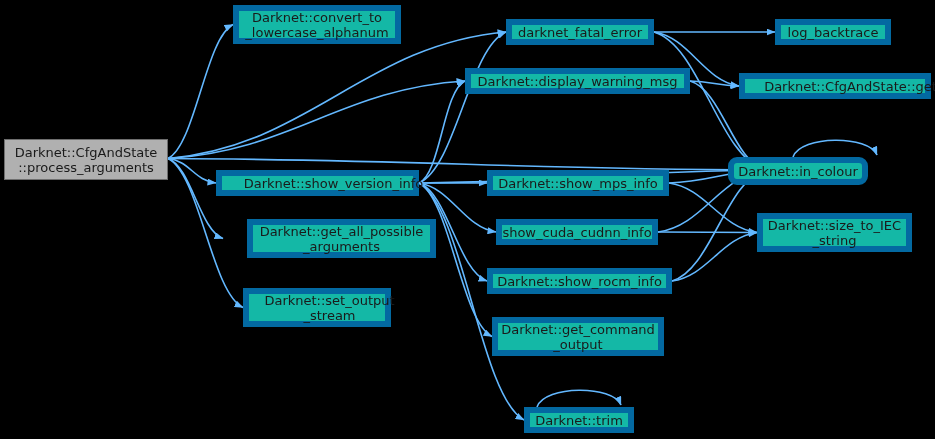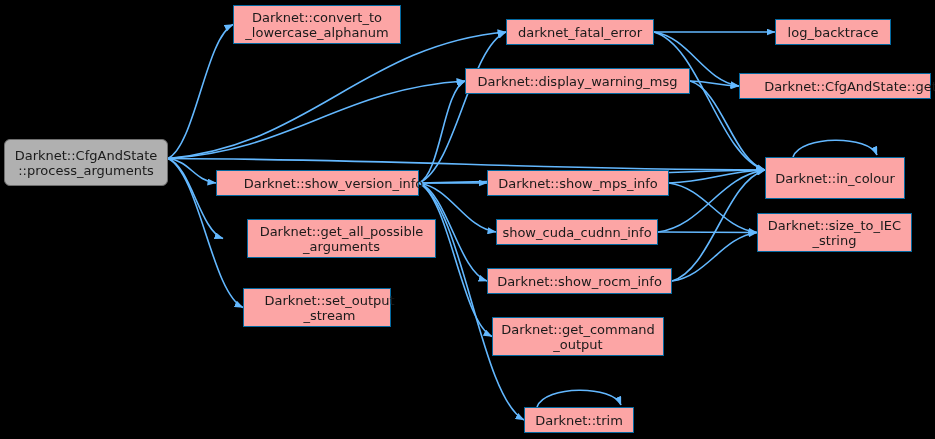--- a/index.html
+++ b/index.html
@@ -1,19 +1,19 @@
 <!DOCTYPE html>
 <html><head>
 <meta charset="utf-8">
 <style>
   html,body{margin:0;padding:0;background:#000;}
   #canvas{position:relative;width:935px;height:439px;background:#000;overflow:hidden;
           font-family:"DejaVu Sans","Liberation Sans",sans-serif;}
   #edges{position:absolute;left:0;top:0;width:935px;height:439px;}
-  .node{position:absolute;box-sizing:border-box;background:#fca5a5;border:1px solid #0369a1;
+  .node{position:absolute;box-sizing:border-box;background:#14b8a6;border:6px solid #0369a1;
         display:flex;align-items:center;justify-content:center;text-align:center;
         color:#1a1a1a;font-size:13px;line-height:15px;letter-spacing:0px;
         padding:0 4px;white-space:pre-line;z-index:5;}
   .node.current{background:#b0b0b0;border:1px solid #6e6e6e;}
 </style>
 </head>
 <body>
 
 <div id="canvas">
   <svg id="edges" viewBox="0 0 935 439">
@@ -47,29 +47,29 @@
         <path d="M669,183 C705.96,187.95 720.04,227.55 757,232.5" fill="none" stroke="#63b8ff" stroke-width="1.6" marker-end="url(#ah)"></path>
         <path d="M658,232 C702.94,225.8 720.06,176.2 765,170" fill="none" stroke="#63b8ff" stroke-width="1.6" marker-end="url(#ah)"></path>
         <path d="M658,232 C699.58,232.05 715.42,232.45 757,232.5" fill="none" stroke="#63b8ff" stroke-width="1.6" marker-end="url(#ah)"></path>
         <path d="M672,281 C711.06,269.9 725.94,181.1 765,170" fill="none" stroke="#63b8ff" stroke-width="1.6" marker-end="url(#ah)"></path>
         <path d="M672,281 C707.7,276.15 721.3,237.35 757,232.5" fill="none" stroke="#63b8ff" stroke-width="1.6" marker-end="url(#ah)"></path>
         <path d="M793,157 C801,135 869,135 877,155" fill="none" stroke="#63b8ff" stroke-width="1.6" marker-end="url(#ah)"></path>
         <path d="M537,407 C545,385 613,385 621,405" fill="none" stroke="#63b8ff" stroke-width="1.6" marker-end="url(#ah)"></path>
       </g>
   </svg>
   <div id="node-layer">
-      <div class="node current" style="left: 4px; top: 139px; width: 164px; height: 47px; border-radius: 6px;">Darknet::CfgAndState
+      <div class="node current" style="left: 4px; top: 139px; width: 164px; height: 41px;">Darknet::CfgAndState
 ::process_arguments</div>
       <div class="node" style="left: 233px; top: 5px; width: 168px; height: 39px;">Darknet::convert_to
 _lowercase_alphanum</div>
       <div class="node" style="left: 506px; top: 19px; width: 148px; height: 26px;">darknet_fatal_error</div>
       <div class="node" style="left: 775px; top: 19px; width: 116px; height: 26px;">log_backtrace</div>
       <div class="node" style="left: 465px; top: 68px; width: 225px; height: 26px;">Darknet::display_warning_msg</div>
       <div class="node" style="left: 739px; top: 73px; width: 192px; height: 26px; padding-left: 35px;">Darknet::CfgAndState::get</div>
-      <div class="node" style="left: 765px; top: 157px; width: 140px; height: 42px;">Darknet::in_colour</div>
+      <div class="node" style="left: 728px; top: 157px; width: 140px; height: 28px; border-radius: 9px;">Darknet::in_colour</div>
       <div class="node" style="left: 216px; top: 170px; width: 203px; height: 26px; padding-left: 36px;">Darknet::show_version_info</div>
       <div class="node" style="left: 487px; top: 170px; width: 182px; height: 26px;">Darknet::show_mps_info</div>
       <div class="node" style="left: 757px; top: 213px; width: 155px; height: 39px;">Darknet::size_to_IEC
 _string</div>
       <div class="node" style="left: 223px; top: 219px; width: 189px; height: 39px; margin-left: 24px;">Darknet::get_all_possible
 _arguments</div>
       <div class="node" style="left: 496px; top: 219px; width: 162px; height: 26px;">show_cuda_cudnn_info</div>
       <div class="node" style="left: 487px; top: 268px; width: 185px; height: 26px;">Darknet::show_rocm_info</div>
       <div class="node" style="left: 243px; top: 288px; width: 148px; height: 39px; padding-left: 29px;">Darknet::set_output
 _stream</div>

